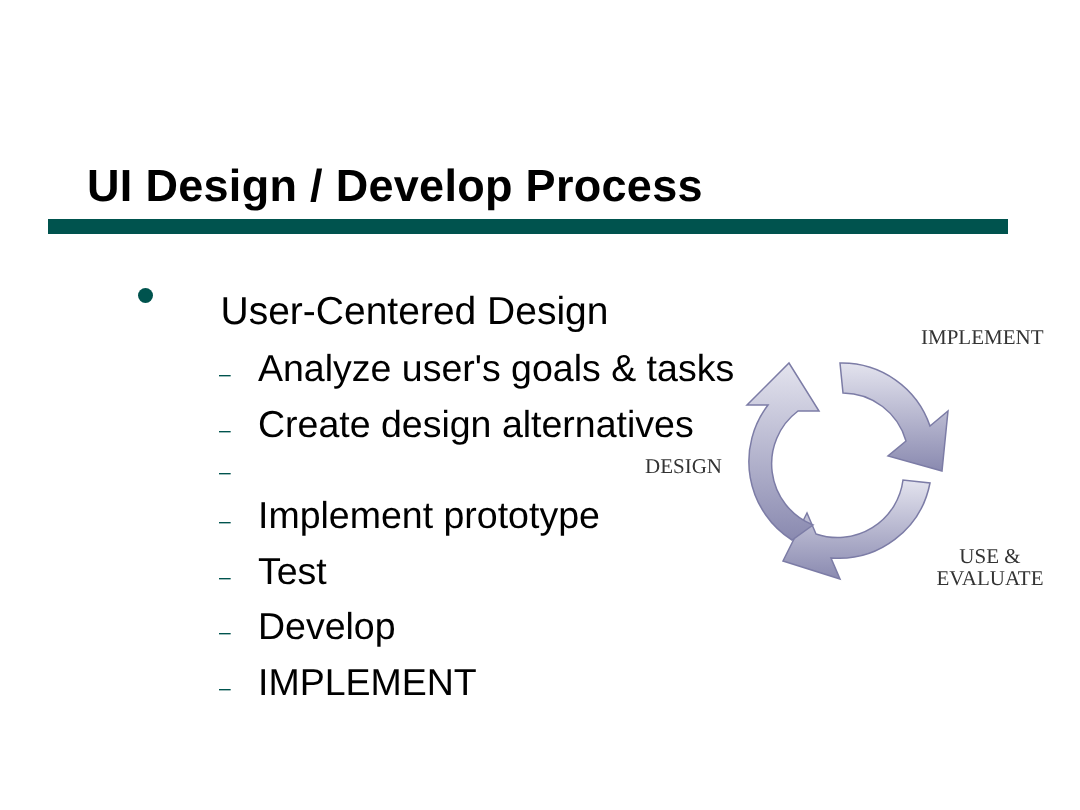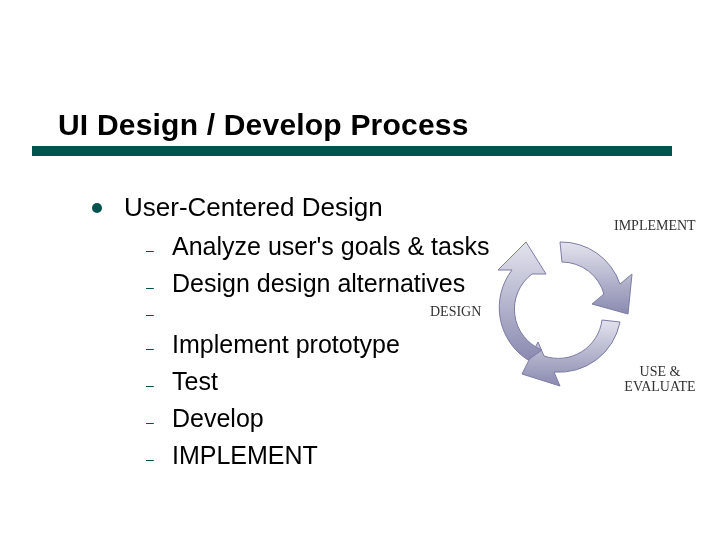--- a/index.html
+++ b/index.html
@@ -33,21 +33,21 @@
     top: 146px;
     width: 640px;
     height: 10px;
     background: #00534e;
   }
   .bullet-l1 {
     position: absolute;
     left: 92px;
     top: 192px;
     display: flex;
-    align-items: center;
+    gap: 23px;
   }
   .dot {
     width: 10px;
     height: 10px;
     background: #00534e;
     border-radius: 50%;
     margin-right: 22px;
     flex: 0 0 auto;
   }
   .l1-text {
@@ -110,21 +110,21 @@
     <span class="l1-text">User-Centered Design</span>
   </div>
 
   <div class="sublist">
     <div class="subitem">
       <span class="dash">–</span>
       <span class="subtext">Analyze user's goals &amp; tasks</span>
     </div>
     <div class="subitem">
       <span class="dash">–</span>
-      <span class="subtext">Design design alternatives</span>
+      <span class="subtext">Create design alternatives</span>
     </div>
     <div class="subitem">
       <span class="dash">–</span>
     </div>
     <div class="subitem">
       <span class="dash">–</span>
       <span class="subtext">Implement prototype</span>
     </div>
     <div class="subitem">
       <span class="dash">–</span>

